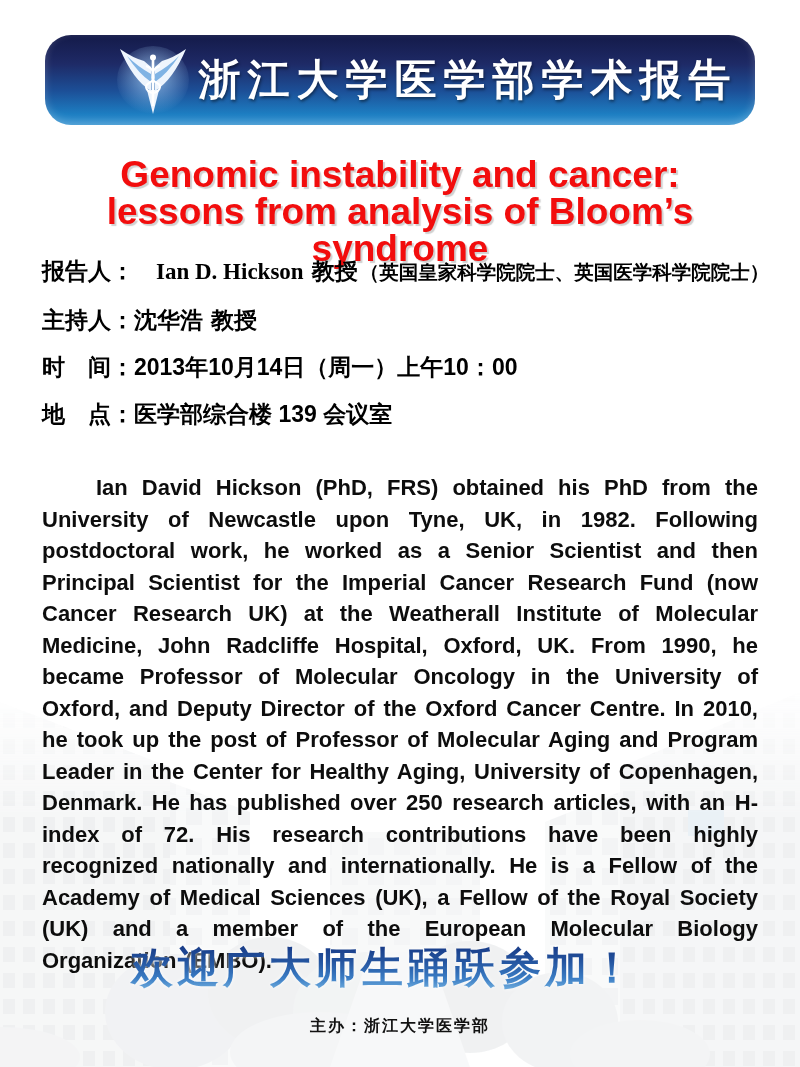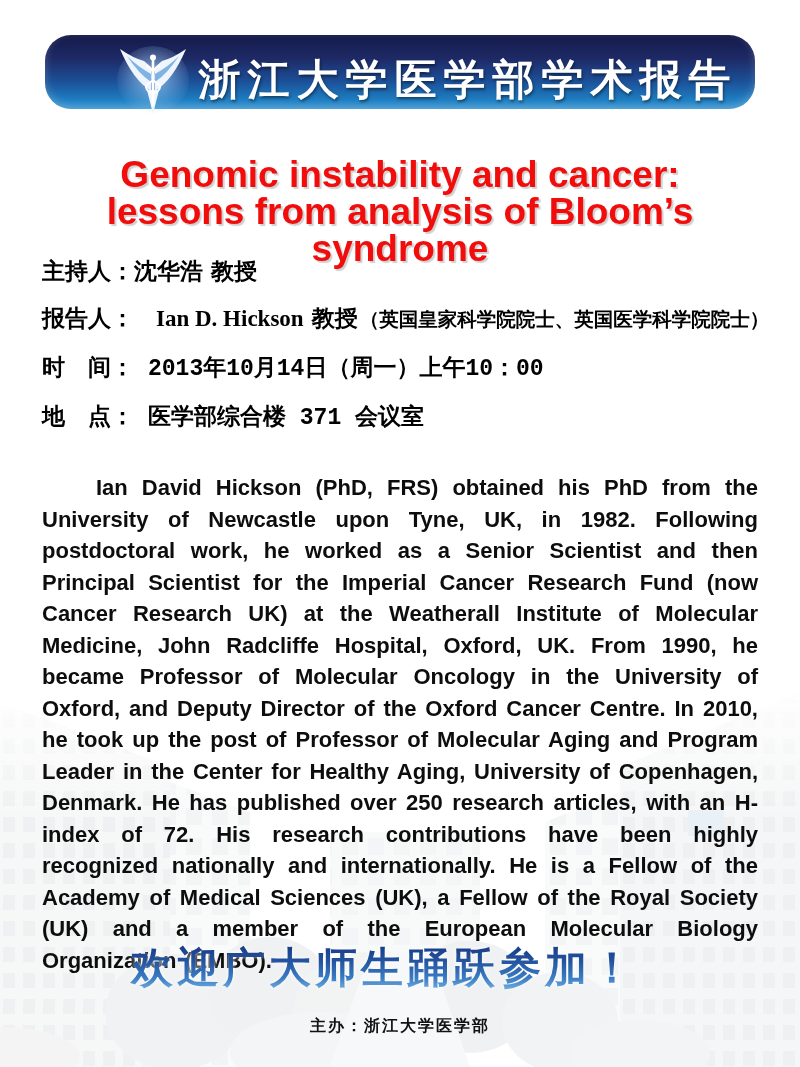--- a/index.html
+++ b/index.html
@@ -11,21 +11,21 @@
   
   .bg-photo{
     position:absolute;left:0;top:682px;width:800px;height:385px;
     opacity:.55;
     -webkit-mask-image:linear-gradient(180deg,transparent 0,#000 130px);
             mask-image:linear-gradient(180deg,transparent 0,#000 130px);
   }
 
   
   .banner{
-    position:absolute;left:45px;top:35px;width:710px;height:74px;
+    position:absolute;left:45px;top:35px;width:710px;height:90px;
     border-radius:26px;
     background:linear-gradient(180deg,#141a49 0%,#1e2a66 32%,#1c4f97 62%,#1d7ec2 88%,#3190cf 100%);
     box-shadow:inset 0 -3px 8px rgba(255,255,255,.22);
   }
   .banner-logo{position:absolute;left:68px;top:9px;width:80px;height:76px;}
   .banner-title{
     position:absolute;left:150px;right:14px;top:0;height:90px;
     display:flex;align-items:center;justify-content:center;
     color:#ffffff;font-weight:bold;font-size:42px;letter-spacing:7px;
     font-family:"DejaVu Sans",sans-serif;
@@ -44,21 +44,21 @@
   .info{position:absolute;top:256px;left:42px;width:728px;}
   .info-row{
     font-family:"DejaVu Sans",sans-serif;
     font-weight:bold;font-size:23px;line-height:30px;color:#000;
     margin-bottom:17px;white-space:nowrap;
   }
   .info-label{font-weight:bold;}
   .speaker-name{font-family:"Liberation Serif",serif;margin-left:22px;}
   .speaker-suffix{margin-left:8px;}
   .speaker-note{font-size:19.5px;margin-left:2px;}
-  .serif-val{font-family:Liberation Mono, monospace;margin-left:14px;}
+  .serif-val{font-family:Liberation Sans, sans-serif;}
 
   
   .bio{
     position:absolute;top:450px;left:42px;width:716px;
     font-weight:bold;font-size:22px;line-height:31.5px;color:#0d0d0d;
     text-align:justify;text-indent:54px;word-spacing:2.5px;
   }
 
   
   .welcome{
@@ -146,30 +146,30 @@
       <path d="M33 22 C47 27 33 34 44 39 C50 42 46 48 40 49" fill="none" stroke="#ffffff" stroke-width="2"></path>
       <path d="M47 22 C33 27 47 34 36 39 C30 42 34 48 40 49" fill="none" stroke="#ffffff" stroke-width="2"></path>
     </svg>
     <span class="banner-title">浙江大学医学部学术报告</span>
   </div>
 
   <div class="main-title">Genomic instability and cancer: lessons from analysis of Bloom’s syndrome</div>
 
   <div class="info">
     <div class="info-row">
-      <span class="info-label">主持人：</span><span>沈华浩 教授</span>
+      <span class="info-label">报告人：</span><span class="speaker-name">Ian D. Hickson</span><span class="speaker-suffix">教授</span><span class="speaker-note">（英国皇家科学院院士、英国医学科学院院士）</span>
     </div>
     <div class="info-row">
-      <span class="info-label">报告人：</span><span class="speaker-name">Ian D. Hickson</span><span class="speaker-suffix">教授</span><span class="speaker-note">（英国皇家科学院院士、英国医学科学院院士）</span>
+      <span class="info-label">主持人：</span><span>沈华浩 教授</span>
     </div>
     <div class="info-row">
       <span class="info-label">时　间：</span><span class="serif-val">2013年10月14日（周一）上午10：00</span>
     </div>
     <div class="info-row">
-      <span class="info-label">地　点：</span><span class="serif-val">医学部综合楼 371 会议室</span>
+      <span class="info-label">地　点：</span><span class="serif-val">医学部综合楼 139 会议室</span>
     </div>
   </div>
 
   <p class="bio">Ian David Hickson (PhD, FRS) obtained his PhD from the University of Newcastle upon Tyne, UK, in 1982. Following postdoctoral work, he worked as a Senior Scientist and then Principal Scientist for the Imperial Cancer Research Fund (now Cancer Research UK) at the Weatherall Institute of Molecular Medicine, John Radcliffe Hospital, Oxford, UK. From 1990, he became Professor of Molecular Oncology in the University of Oxford, and Deputy Director of the Oxford Cancer Centre. In 2010, he took up the post of Professor of Molecular Aging and Program Leader in the Center for Healthy Aging, University of Copenhagen, Denmark. He has published over 250 research articles, with an H-index of 72. His research contributions have been highly recognized nationally and internationally. He is a Fellow of the Academy of Medical Sciences (UK), a Fellow of the Royal Society (UK) and a member of the European Molecular Biology Organization (EMBO).</p>
 
   <div class="welcome">欢迎广大师生踊跃参加！</div>
 
   <div class="organizer">主办：浙江大学医学部</div>
 
 </div>

